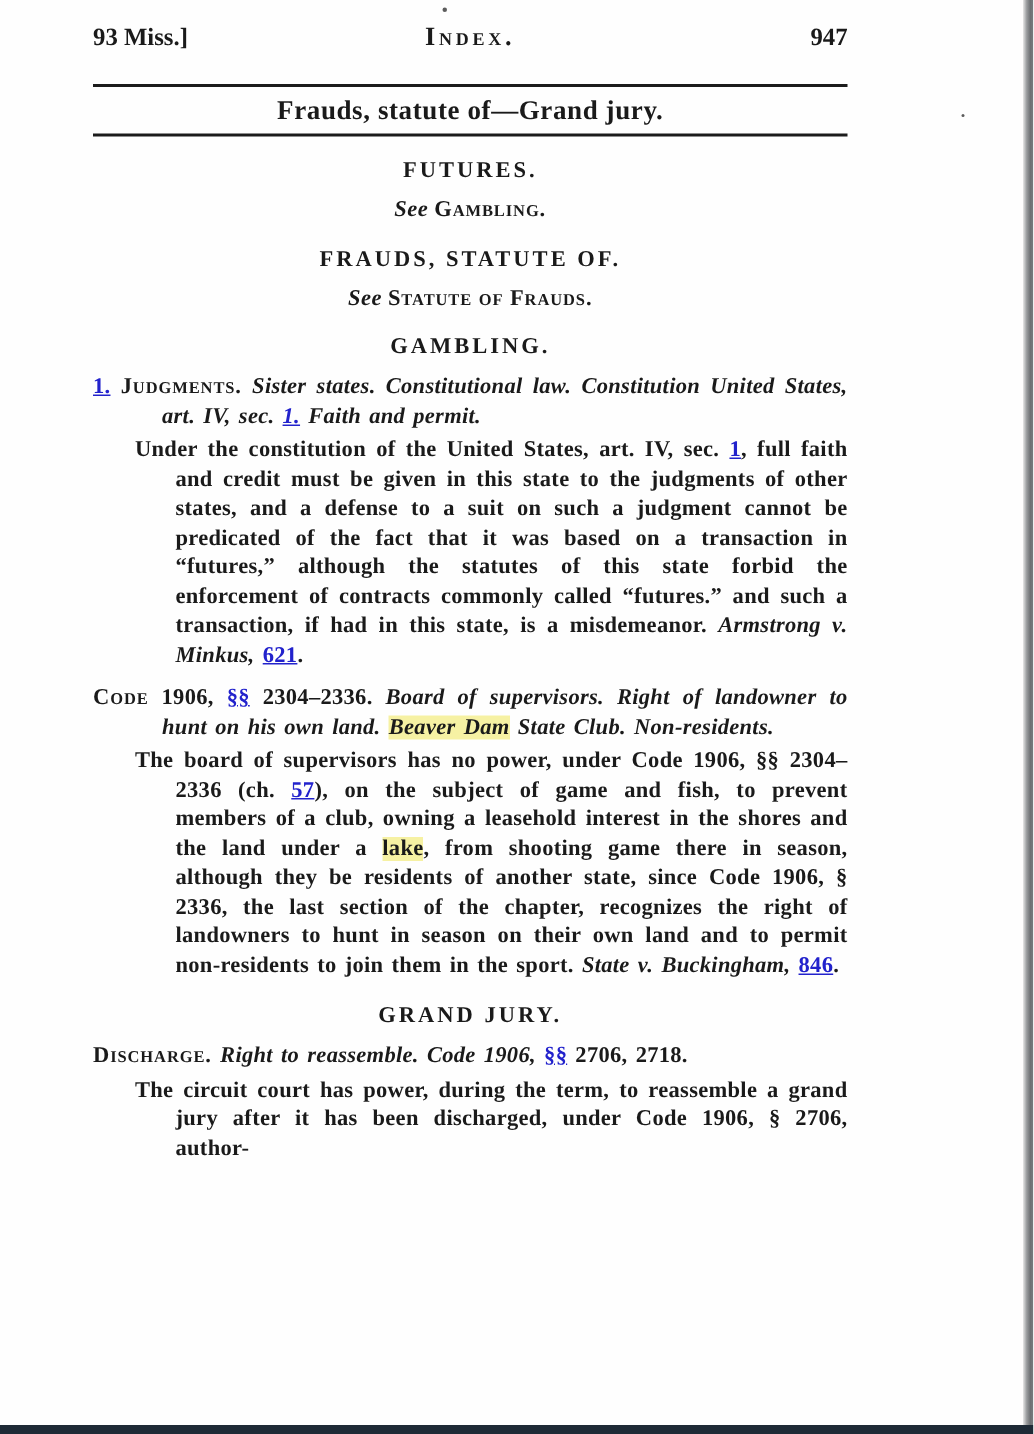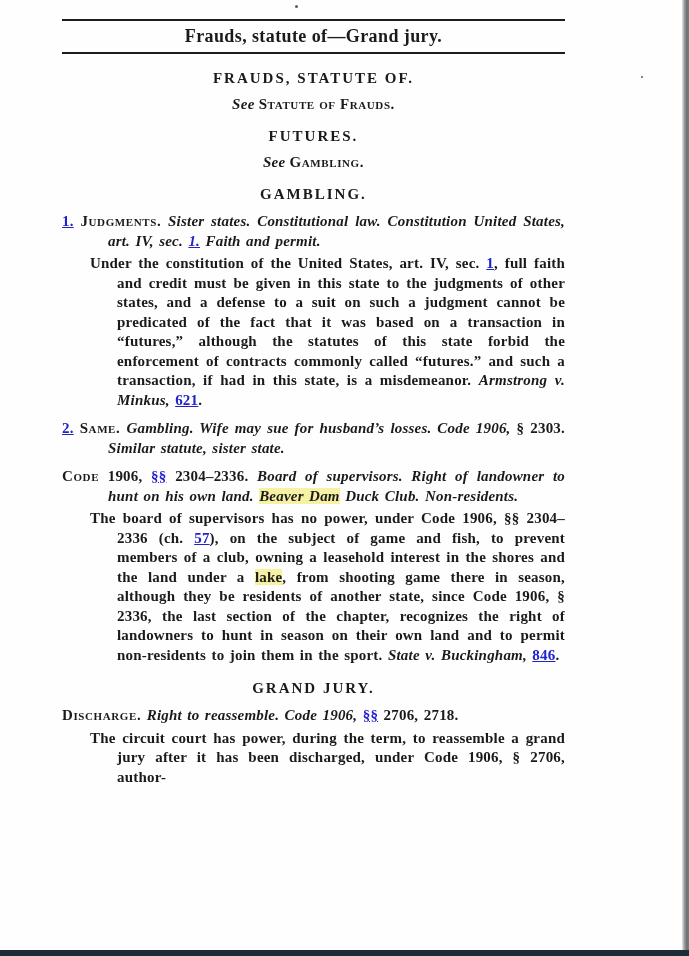--- a/index.html
+++ b/index.html
@@ -65,42 +65,46 @@
 </head>
 <body>
 
 <div class="page" style="background: rgb(254, 254, 254);">
 
   <span class="speck s1"></span>
   <span class="speck s2"></span>
 
   <div class="text-col">
 
+    <div class="page-head">
+      <span class="head-left">93 Miss.]</span>
+      <span class="head-center">Index.</span>
+      <span class="head-right">947</span>
+    </div>
 
     <div class="rule r1"></div>
     <p class="running-head">Frauds, statute of—Grand jury.</p>
     <div class="rule r2"></div>
 
     <div>
         <section>
+          <h2 class="section-heading">FUTURES.</h2>
+          <p class="crossref"><span class="seg-see">See </span><span class="seg-sc">Gambling.</span></p>
+        </section>
+        <section>
           <h2 class="section-heading first">FRAUDS, STATUTE OF.</h2>
           <p class="crossref"><span class="seg-see">See </span><span class="seg-sc">Statute of Frauds.</span></p>
-        </section>
-        <section>
-          <h2 class="section-heading">FUTURES.</h2>
-          <p class="crossref"><span class="seg-see">See </span><span class="seg-sc">Gambling.</span></p>
         </section>
         <section>
           <h2 class="section-heading">GAMBLING.</h2>
           <p class="headnote"><span class="seg-link">1.</span><span class=""> </span><span class="seg-sc">Judgments.</span><span class=""> </span><span class="seg-it">Sister states. Constitutional law. Constitution United States, art. IV, sec. </span><span class="seg-link seg-it">1.</span><span class=""> </span><span class="seg-it">Faith and permit.</span></p>
           <p class="body"><span class="">Under the constitution of the United States, art. IV, sec. </span><span class="seg-link">1</span><span class="">, full faith and credit must be given in this state to the judgments of other states, and a defense to a suit on such a judgment cannot be predicated of the fact that it was based on a transaction in “futures,” although the statutes of this state forbid the enforcement of contracts commonly called “futures.” and such a transaction, if had in this state, is a misdemeanor. </span><span class="seg-it">Armstrong v. Minkus,</span><span class=""> </span><span class="seg-link">621</span><span class="">.</span></p>
-          <p class="headnote"><span class="seg-link">2.</span><span class=""> </span><span class="seg-sc">Same.</span><span class=""> </span><span class="seg-it">Gambling. Wife may sue for husband’s losses. Code 1906,</span><span class=""> § 2303. </span><span class="seg-it">Similar statute, sister state.</span></p>
         </section>
         <section>
-          <p class="headnote"><span class="seg-sc">Code</span><span class=""> 1906, </span><span class="seg-link">§§</span><span class=""> 2304–2336. </span><span class="seg-it">Board of supervisors. Right of landowner to hunt on his own land. </span><span class="seg-it seg-hl">Beaver Dam</span><span class="seg-it"> Duck Club. Non-residents.</span></p>
+          <p class="headnote"><span class="seg-sc">Code</span><span class=""> 1906, </span><span class="seg-link">§§</span><span class=""> 2304–2336. </span><span class="seg-it">Board of supervisors. Right of landowner to hunt on his own land. </span><span class="seg-it seg-hl">Beaver Dam</span><span class="seg-it"> State Club. Non-residents.</span></p>
           <p class="body"><span class="">The board of supervisors has no power, under Code 1906, §§ 2304–2336 (ch. </span><span class="seg-link">57</span><span class="">), on the subject of game and fish, to prevent members of a club, owning a leasehold interest in the shores and the land under a </span><span class="seg-hl">lake</span><span class="">, from shooting game there in season, although they be residents of another state, since Code 1906, § 2336, the last section of the chapter, recognizes the right of landowners to hunt in season on their own land and to permit non-residents to join them in the sport. </span><span class="seg-it">State v. Buckingham,</span><span class=""> </span><span class="seg-link">846</span><span class="">.</span></p>
         </section>
         <section>
           <h2 class="section-heading">GRAND JURY.</h2>
           <p class="headnote"><span class="seg-sc">Discharge.</span><span class=""> </span><span class="seg-it">Right to reassemble. Code 1906,</span><span class=""> </span><span class="seg-link">§§</span><span class=""> 2706, 2718.</span></p>
           <p class="body"><span class="">The circuit court has power, during the term, to reassemble a grand jury after it has been discharged, under Code 1906, § 2706, author-</span></p>
         </section>
       </div>
 
   </div>

